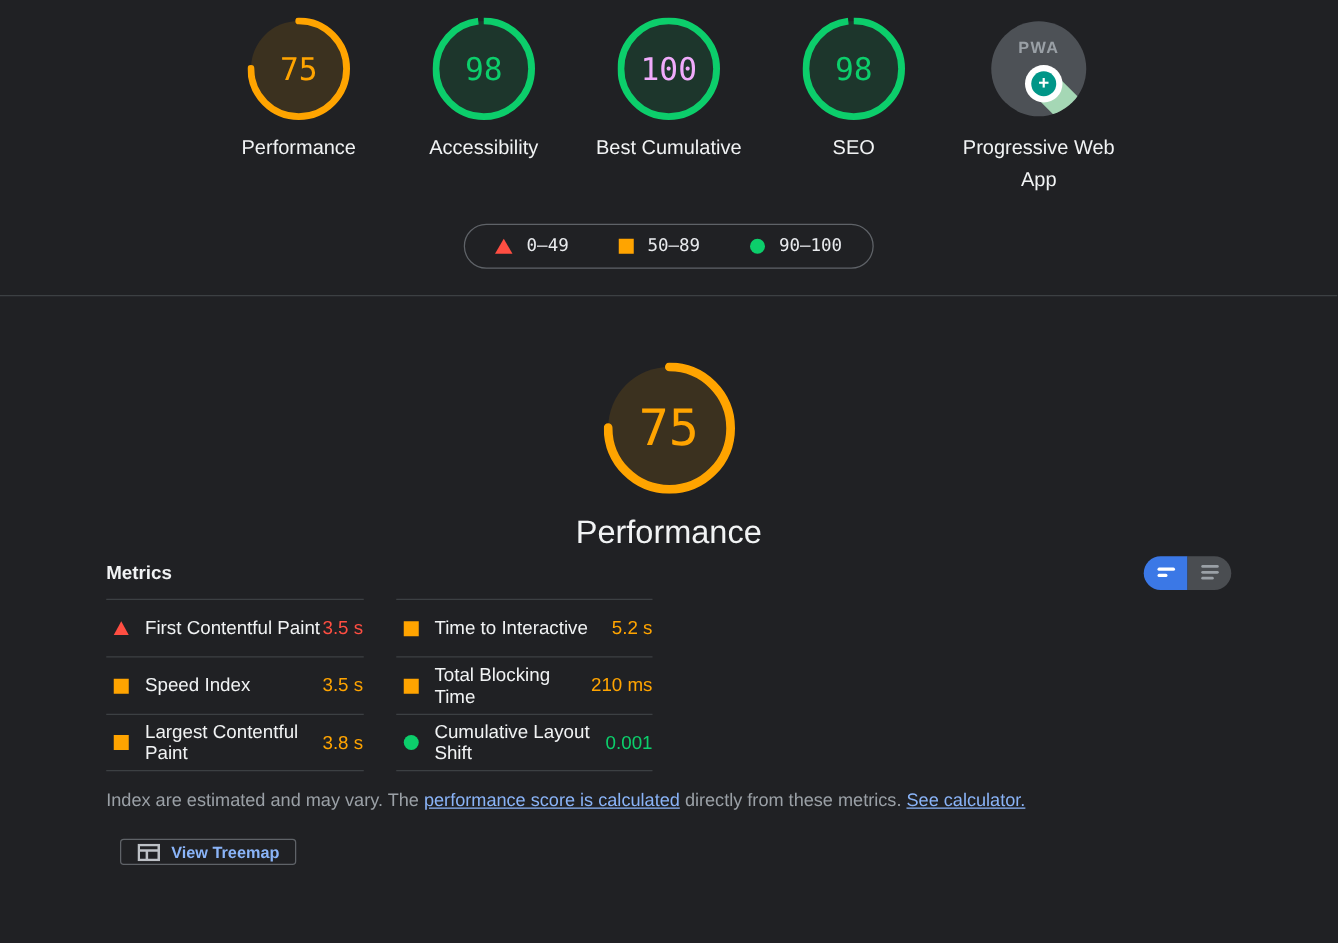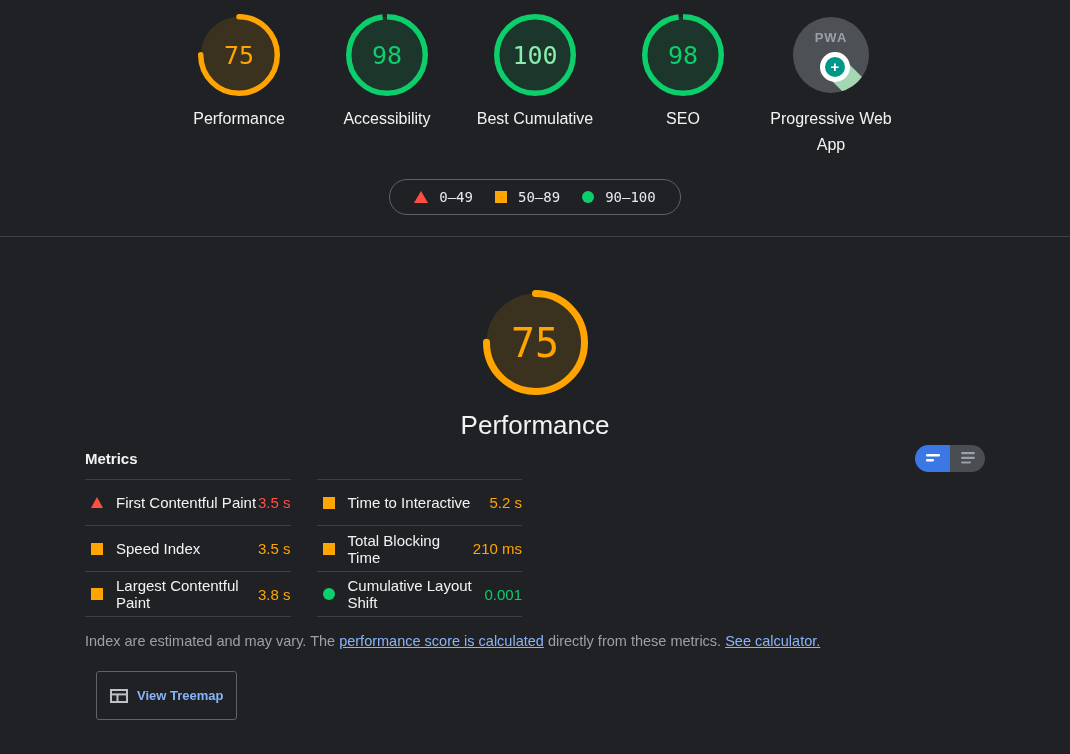--- a/index.html
+++ b/index.html
@@ -26,21 +26,21 @@
   
   .pwa-badge { position:relative; width:76px; height:76px; margin:3px; border-radius:50%; background:#4d5156; overflow:hidden; }
   .pwa-text { position:absolute; top:13px; left:0; right:0; text-align:center; color:#9aa0a6; font-weight:bold; font-size:13px; letter-spacing:1px; }
   .pwa-ribbon { position:absolute; left:30px; top:50px; width:24px; height:60px; background:#a5d7b5; transform:rotate(-45deg); transform-origin:50% 0; }
   .pwa-plus-outer { position:absolute; left:27px; top:35px; width:30px; height:30px; border-radius:50%; background:#ffffff; display:flex; align-items:center; justify-content:center; }
   .pwa-plus-inner { width:20px; height:20px; border-radius:50%; background:#009688; color:#fff; display:flex; align-items:center; justify-content:center; font-size:15px; font-weight:bold; line-height:1; padding-bottom:1px; }
 
   
   .legend-row { display:flex; justify-content:center; margin-top:21px; padding-bottom:21px; }
   .legend-pill {
-    display:flex; align-items:center; gap:22px;
+    display:flex; align-items:center; gap:40px;
     border:1px solid #5f6368; border-radius:20px; padding:9px 24px;
     font-family:"DejaVu Sans Mono", monospace; font-size:14px; color:#e8eaed;
   }
   .legend-item { display:flex; align-items:center; gap:11px; }
   .sh-tri { width:0; height:0; border-left:7px solid transparent; border-right:7px solid transparent; border-bottom:12px solid #ff4e42; }
   .sh-sq  { width:12px; height:12px; background:#ffa400; }
   .sh-dot { width:12px; height:12px; border-radius:50%; background:#0cce6b; }
 
   
   .summary { text-align:center; padding-top:53px; }
@@ -71,21 +71,21 @@
   .m-val  { font-size:15px; }
   .val-poor    { color:#ff4e42; }
   .val-average { color:#ffa400; }
   .val-good    { color:#0cce6b; }
 
   .footnote { margin-top:16px; font-size:14.5px; color:#9aa0a6; }
   .footnote a { color:#8ab4f8; text-decoration:underline; cursor:pointer; }
 
   .treemap-btn {
     margin:22px 0 0 11px; display:inline-flex; align-items:center; gap:9px;
-    background:none; border:1px solid #5f6368; border-radius:3px; padding:16px 13px;
+    background:none; border:1px solid #5f6368; border-radius:3px; padding:2px 13px;
     color:#8ab4f8; font-weight:bold; font-size:13px; font-family:inherit; cursor:pointer;
   }
 </style>
 </head>
 <body>
 
 <div class="top-section">
   <div class="scores-row" id="scores-row">
       <a class="score-item">
         <div class="gauge-wrap">
@@ -106,21 +106,21 @@
          <span class="gauge-pct" style="color:#0cce6b">98</span>
        </div>
        <div class="score-label">Accessibility</div>
       </a>
       <a class="score-item">
         <div class="gauge-wrap">
          <svg viewBox="0 0 120 120">
     <circle cx="60" cy="60" r="56" fill="rgba(12,206,107,0.12)"></circle>
     <circle cx="60" cy="60" r="56" fill="none" stroke="#0cce6b" stroke-width="8" stroke-linecap="butt" transform="rotate(-90 60 60)"></circle>
   </svg>
-         <span class="gauge-pct" style="color:#86efac">100</span>
+         <span class="gauge-pct" style="color:#f0abfc">100</span>
        </div>
        <div class="score-label">Best Cumulative</div>
       </a>
       <a class="score-item">
         <div class="gauge-wrap">
          <svg viewBox="0 0 120 120">
     <circle cx="60" cy="60" r="56" fill="rgba(12,206,107,0.12)"></circle>
     <circle cx="60" cy="60" r="56" fill="none" stroke="#0cce6b" stroke-width="8" stroke-dasharray="344.8 351.9" stroke-linecap="butt" transform="rotate(-90 60 60)"></circle>
   </svg>
          <span class="gauge-pct" style="color:#0cce6b">98</span>

